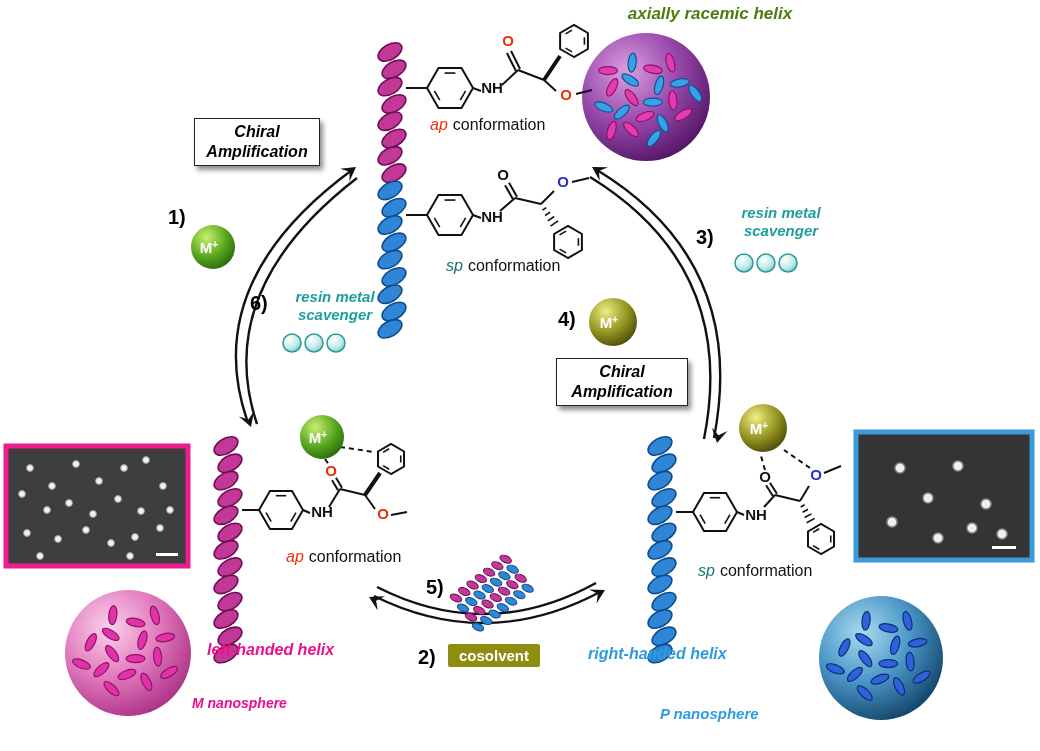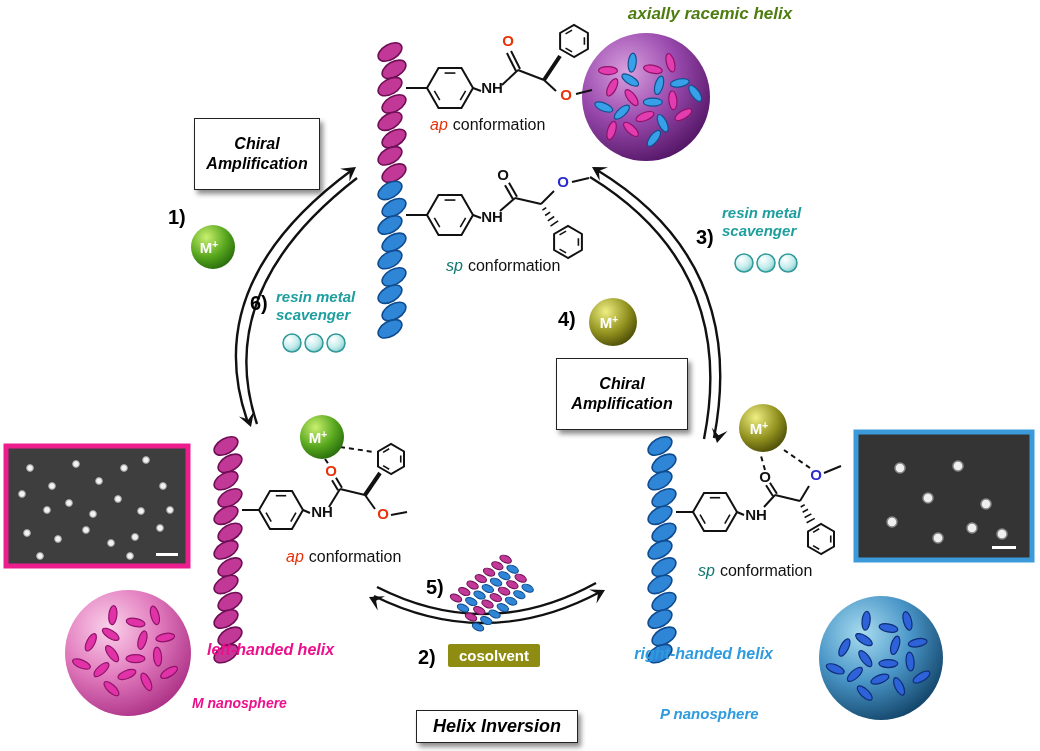--- a/index.html
+++ b/index.html
@@ -5,23 +5,23 @@
   *{margin:0;padding:0;box-sizing:border-box}
   body{font-family:"Liberation Sans",sans-serif;background:#fff}
   .canvas{position:relative;width:1040px;height:751px;background:#fff;overflow:hidden}
   svg#scene{position:absolute;left:0;top:0}
   svg text{font-family:"Liberation Sans",sans-serif}
   .atom{font-size:15px;font-weight:bold}
   .mplus{font-size:15px;font-weight:bold;fill:#fff}
   .lbl{position:absolute;white-space:pre-line;line-height:1.18;color:#4d7c0f}
   .bi{font-weight:bold;font-style:italic}
   .box{position:absolute;background:#fff;border:1.6px solid #222;box-shadow:3px 4px 5px rgba(0,0,0,.45);
-       text-align:center;font-weight:bold;font-style:italic;font-size:16px;padding:15px 10px;white-space:pre-line;line-height:1.25}
+       text-align:center;font-weight:bold;font-style:italic;font-size:16px;padding:3px 10px;white-space:pre-line;line-height:1.25}
   .step{position:absolute;font-weight:bold;font-size:20px;color:#000}
-  .teal{position:absolute;color:#1E9E9E;text-align:left;font-weight:bold;font-style:italic;font-size:15px;white-space:pre-line;line-height:1.2}
+  .teal{position:absolute;color:#1E9E9E;text-align:center;font-weight:bold;font-style:italic;font-size:15px;white-space:pre-line;line-height:1.2}
   .magenta{color:#EC108C}
   .blueTxt{color:#2E9BDF}
   .conf{position:absolute;font-size:16px;font-weight:normal;color:#111}
   .conf .it{font-style:italic}
   .conf .c{margin-left:5px}
   .apcol{color:#E8320A}
   .spcol{color:#0f766e}
   .cosolvent{position:absolute;background:#8F8C12;color:#fff;font-weight:bold;font-size:15px;padding:3px 11px;border-radius:2px}
 </style>
 </head>
@@ -380,21 +380,20 @@
 
 <div class="lbl bi" style="left:600px;top:4px;width:220px;text-align:center;font-size:17px">axially racemic helix</div>
 
 
 <div class="box" style="left:194px;top:118px;width:126px">Chiral
 Amplification</div>
 
 <div class="box" style="left:556px;top:358px;width:132px">Chiral
 Amplification</div>
 
-<div class="box" style="left:416px;top:710px;font-size:18px;font-style:italic;padding:4px 16px">Helix Inversion</div>
 
 <div class="step" style="left:168px;top:206px">1)</div>
 <div class="step" style="left:418px;top:646px">2)</div>
 <div class="step" style="left:696px;top:226px">3)</div>
 <div class="step" style="left:558px;top:308px">4)</div>
 <div class="step" style="left:426px;top:576px">5)</div>
 <div class="step" style="left:250px;top:292px">6)</div>
 
 <div class="teal" style="left:276px;top:288px;width:118px">resin metal
 scavenger</div>
@@ -411,16 +410,16 @@
 </div>
 <div class="conf" style="left:286px;top:548px">
   <span class="it apcol">ap</span><span class="c">conformation</span>
 </div>
 <div class="conf" style="left:698px;top:562px">
   <span class="it spcol">sp</span><span class="c">conformation</span>
 </div>
 
 <div class="lbl bi magenta" style="left:178px;top:641px;width:185px;text-align:center;font-size:16px">left-handed helix</div>
 <div class="lbl bi magenta" style="left:192px;top:695px;font-size:14px">M nanosphere</div>
-<div class="lbl bi blueTxt" style="left:588px;top:645px;width:185px;text-align:right;font-size:16px">right-handed helix</div>
+<div class="lbl bi blueTxt" style="left:588px;top:645px;width:185px;text-align:left;font-size:16px">right-handed helix</div>
 <div class="lbl bi blueTxt" style="left:660px;top:705px;font-size:15px">P nanosphere</div>
 
 </div>
 
 </body></html>

